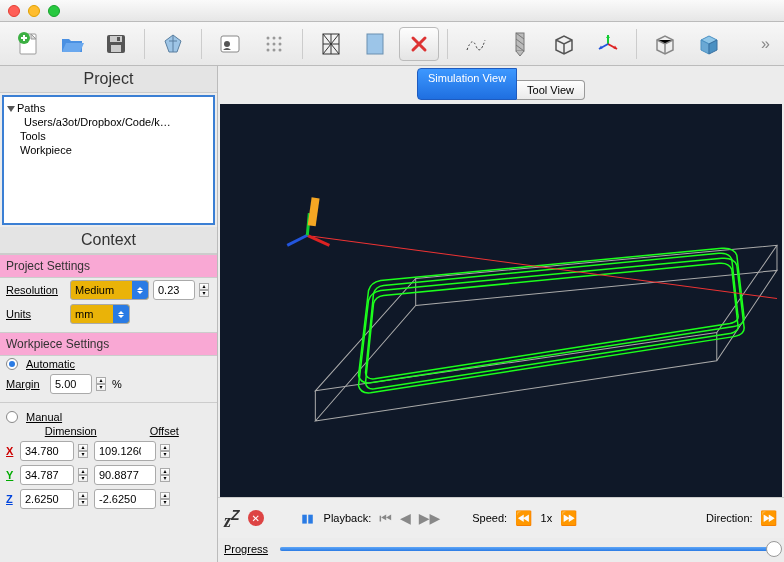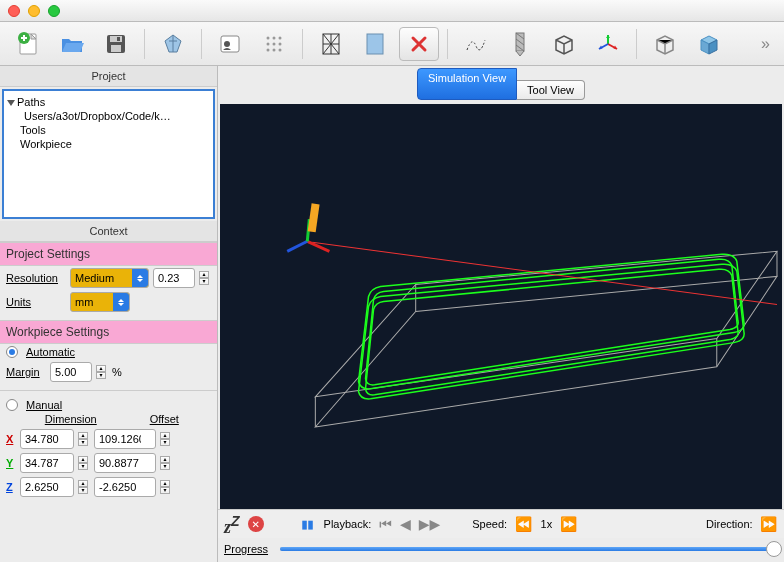--- a/index.html
+++ b/index.html
@@ -21,21 +21,21 @@
 .tb-sep { width:1px; height:30px; background:#ccc; margin:0 4px; }
 .tb-spacer{ flex:1;}
 .overflow-arrow{ color:#888; font-size:16px; padding:0 6px;}
 svg{display:block;}
 
 
 .main { display:flex; height: calc(562px - 22px - 44px); }
 .left { width:218px; border-right:1px solid #bbb; display:flex; flex-direction:column; background:#ececec; }
 .right { flex:1; display:flex; flex-direction:column; background:#ececec; }
 
-.pane-title { text-align:center; padding:4px 0; color:#333; font-size:11px; border-bottom:1px solid #ccc; background:#e4e4e4;}
+.pane-title { text-align:center; padding:4px 0; color:#333; font-size:16px; border-bottom:1px solid #ccc; background:#e4e4e4;}
 .project-tree { border:2px solid #3b7fd4; background:#fff; margin:2px; height:130px; padding:4px; overflow:hidden; }
 .tree-row{ padding:1px 0; color:#000;}
 .tree-child{ padding-left:16px;}
 .tri{ display:inline-block; width:0; height:0; border-top:4px solid transparent; border-bottom:4px solid transparent; border-left:6px solid #555; margin-right:3px; transform:rotate(90deg); vertical-align:middle;}
 
 .context-pane{ flex:1; overflow:auto; }
 
 .sect-head{ padding:4px 6px; font-size:12px; color:#333; border-top:1px solid #ccc; border-bottom:1px solid #ccc; background:#f9a8d4;}
 .row{ display:flex; align-items:center; padding:2px 6px; gap:4px;}
 .lbl{ width:60px; text-decoration:underline; color:#000;}
@@ -58,21 +58,21 @@
 
 
 .tabs{ display:flex; justify-content:center; padding:2px 0 4px; gap:0; }
 .tab{ padding:3px 10px; border:1px solid #999; background:linear-gradient(#fefefe,#eaeaea); cursor:pointer;}
 .tab:first-child{border-radius:4px 0 0 4px;}
 .tab:last-child{border-radius:0 4px 4px 0; border-left:none;margin-top:12px;}
 .tab.active{ background:linear-gradient(#3d98ff,#1f6fe0); color:#fff; border-color:#1e5bbf;}
 
 .viewport{ flex:1; background:#0f1828; margin:0 2px; position:relative; overflow:hidden;}
 
-.playback{ background:#eee; border-top:1px solid #ccc; padding:14px 6px; display:flex; align-items:center; gap:8px; height:26px;}
+.playback{ background:#eee; border-top:1px solid #ccc; padding:20px 6px; display:flex; align-items:center; gap:8px; height:26px;}
 .pb-icon{ color:#888; font-size:14px; cursor:pointer;}
 .pb-btn{ width:16px; height:16px; display:flex; align-items:center; justify-content:center; font-size:11px; cursor:pointer;}
 .stop-btn{ background:#d44; color:#fff; border-radius:50%; font-size:10px;}
 
 .sliders{ padding:2px 6px 4px;}
 .slider-row{ display:flex; align-items:center; gap:6px; height:18px;}
 .slider-row .slbl{ width:50px; text-decoration:underline;}
 .track{ flex:1; height:4px; background:#bbb; border-radius:2px; position:relative;}
 .track .fill{ position:absolute; left:0; top:0; bottom:0; background:linear-gradient(#5ea6f7,#2a7be4); border-radius:2px;}
 .thumb{ position:absolute; top:-6px; width:16px; height:16px; background:#fff; border:1px solid #999; border-radius:50%;}

